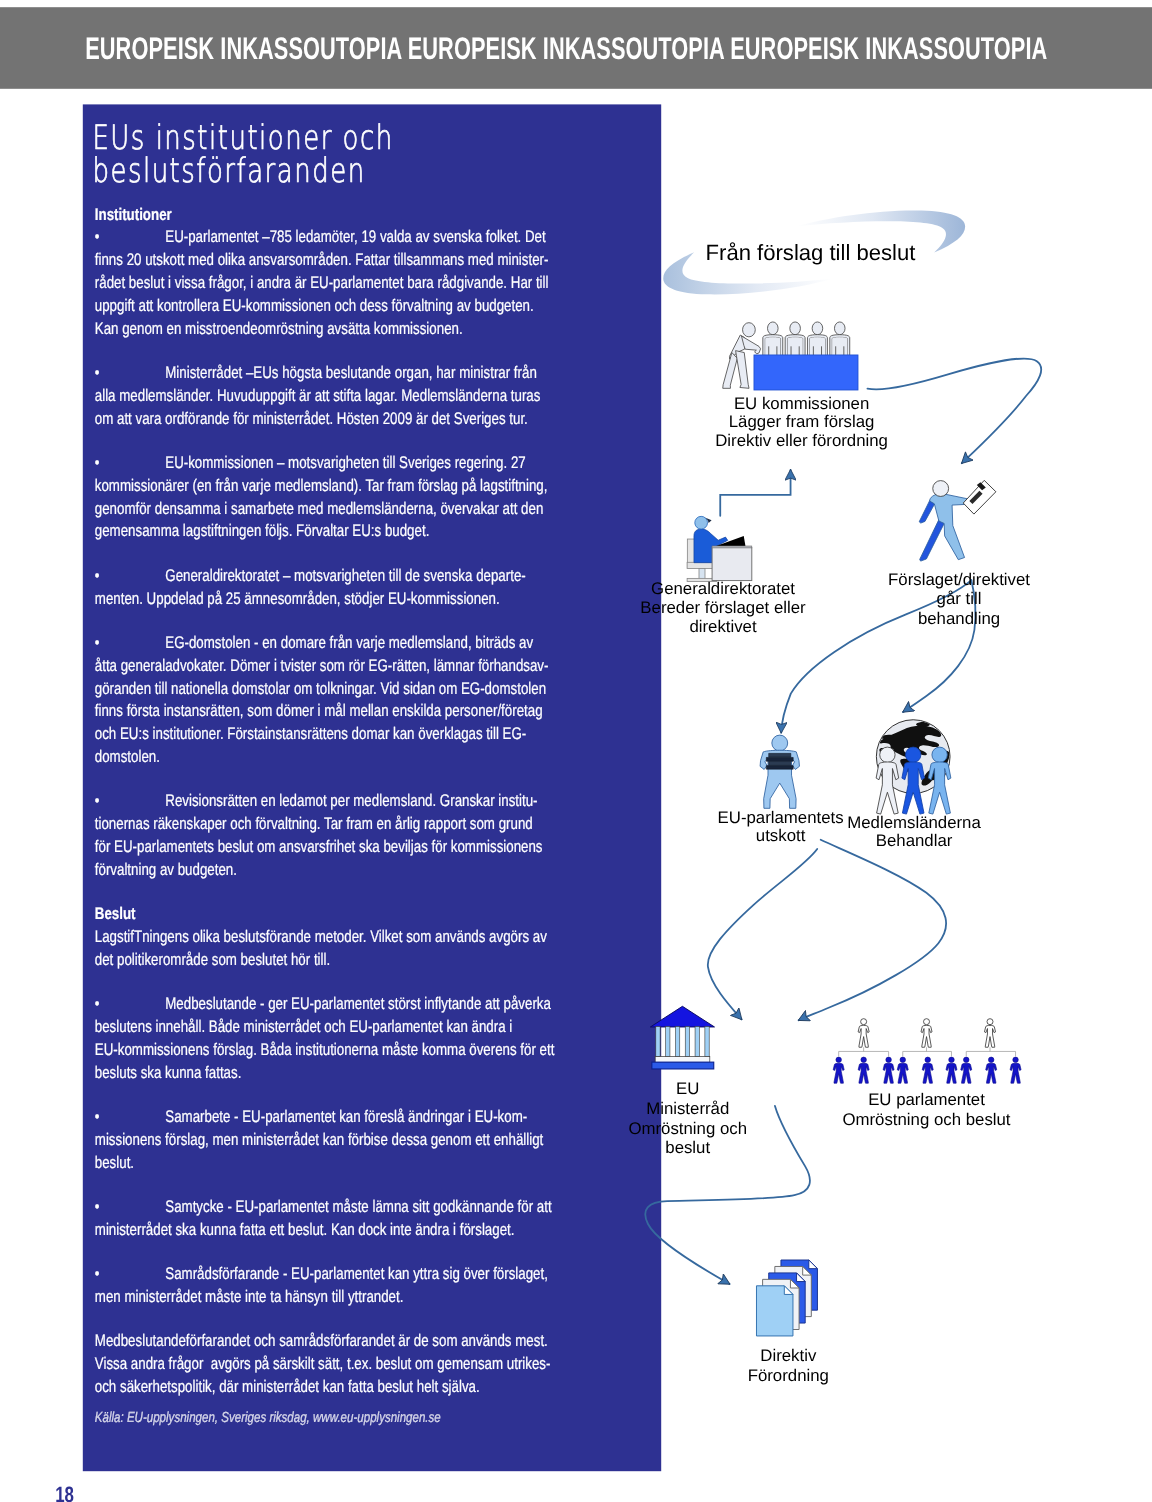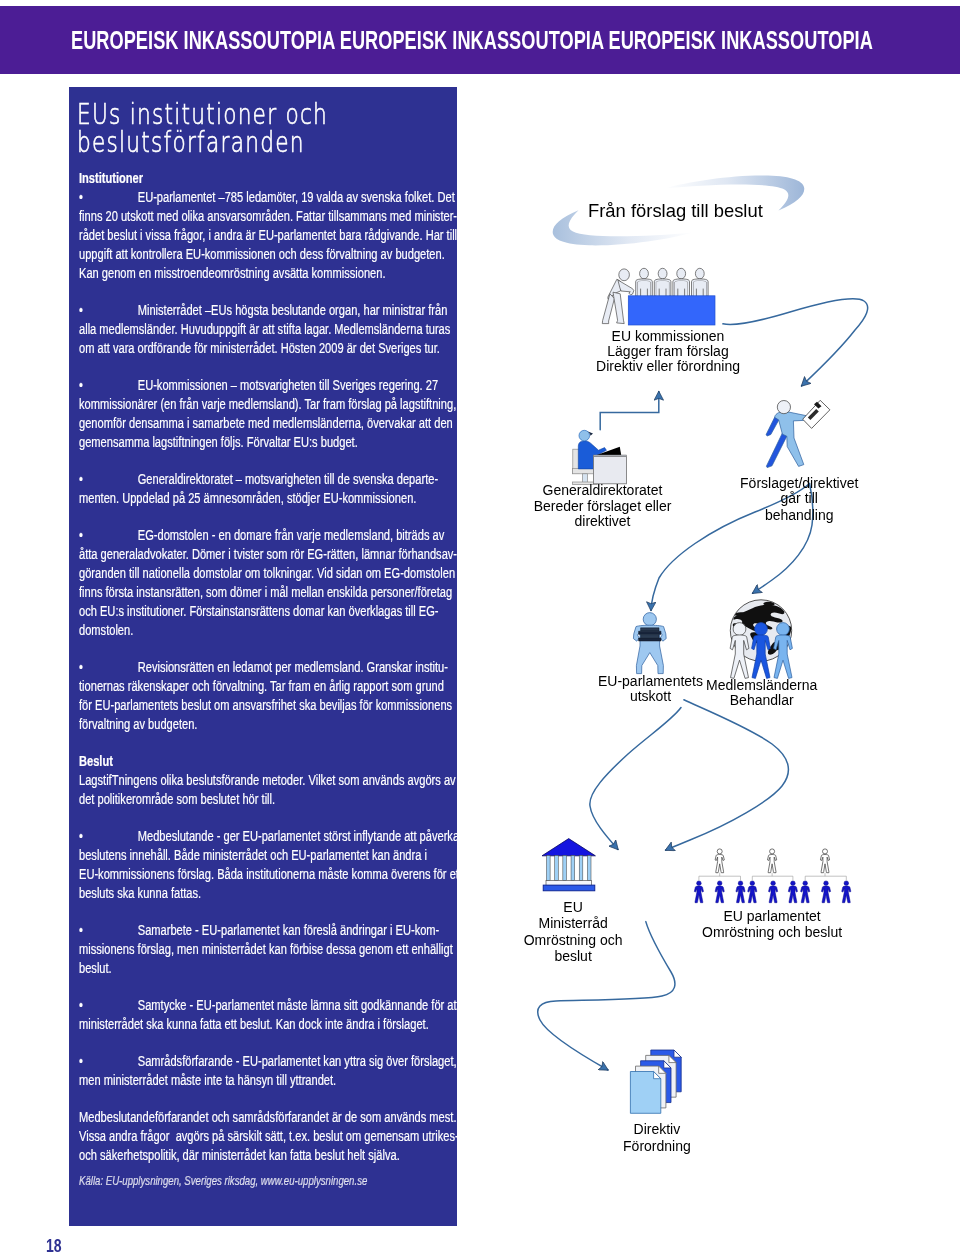--- a/index.html
+++ b/index.html
@@ -6,32 +6,32 @@
   body{
     width:960px;height:1252px;background:#ffffff;
     font-family:"Liberation Sans",sans-serif;
     overflow:hidden;position:relative;
   }
   #page{position:absolute;left:0;top:0;width:960px;height:1252px;}
 
   
   .header-band{
     position:absolute;left:0;top:6px;width:960px;height:68px;
-    background:#4c1d95;
+    background:#737373;
   }
   .header-title{
     position:absolute;left:70.7px;top:19.2px;
     color:#ffffff;font-weight:bold;font-size:26.1px;line-height:30px;letter-spacing:0.08px;
     white-space:pre;
     transform:scaleX(0.696);transform-origin:left top;
   }
 
   
   .article-box{
-    position:absolute;left:68.7px;top:87px;width:388px;height:1139px;
+    position:absolute;left:68.7px;top:87px;width:482px;height:1139px;
     background:#2e3192;
   }
   .art-title{
     position:absolute;left:8.1px;top:14.2px;width:420px;
     color:#fff;
     font-family:"DejaVu Sans",sans-serif;font-weight:200;
     font-size:28px;line-height:27.8px;letter-spacing:1.6px;
     -webkit-text-stroke:0.62px #ffffff;
     white-space:pre;
     transform:scaleX(0.774);transform-origin:left top;

